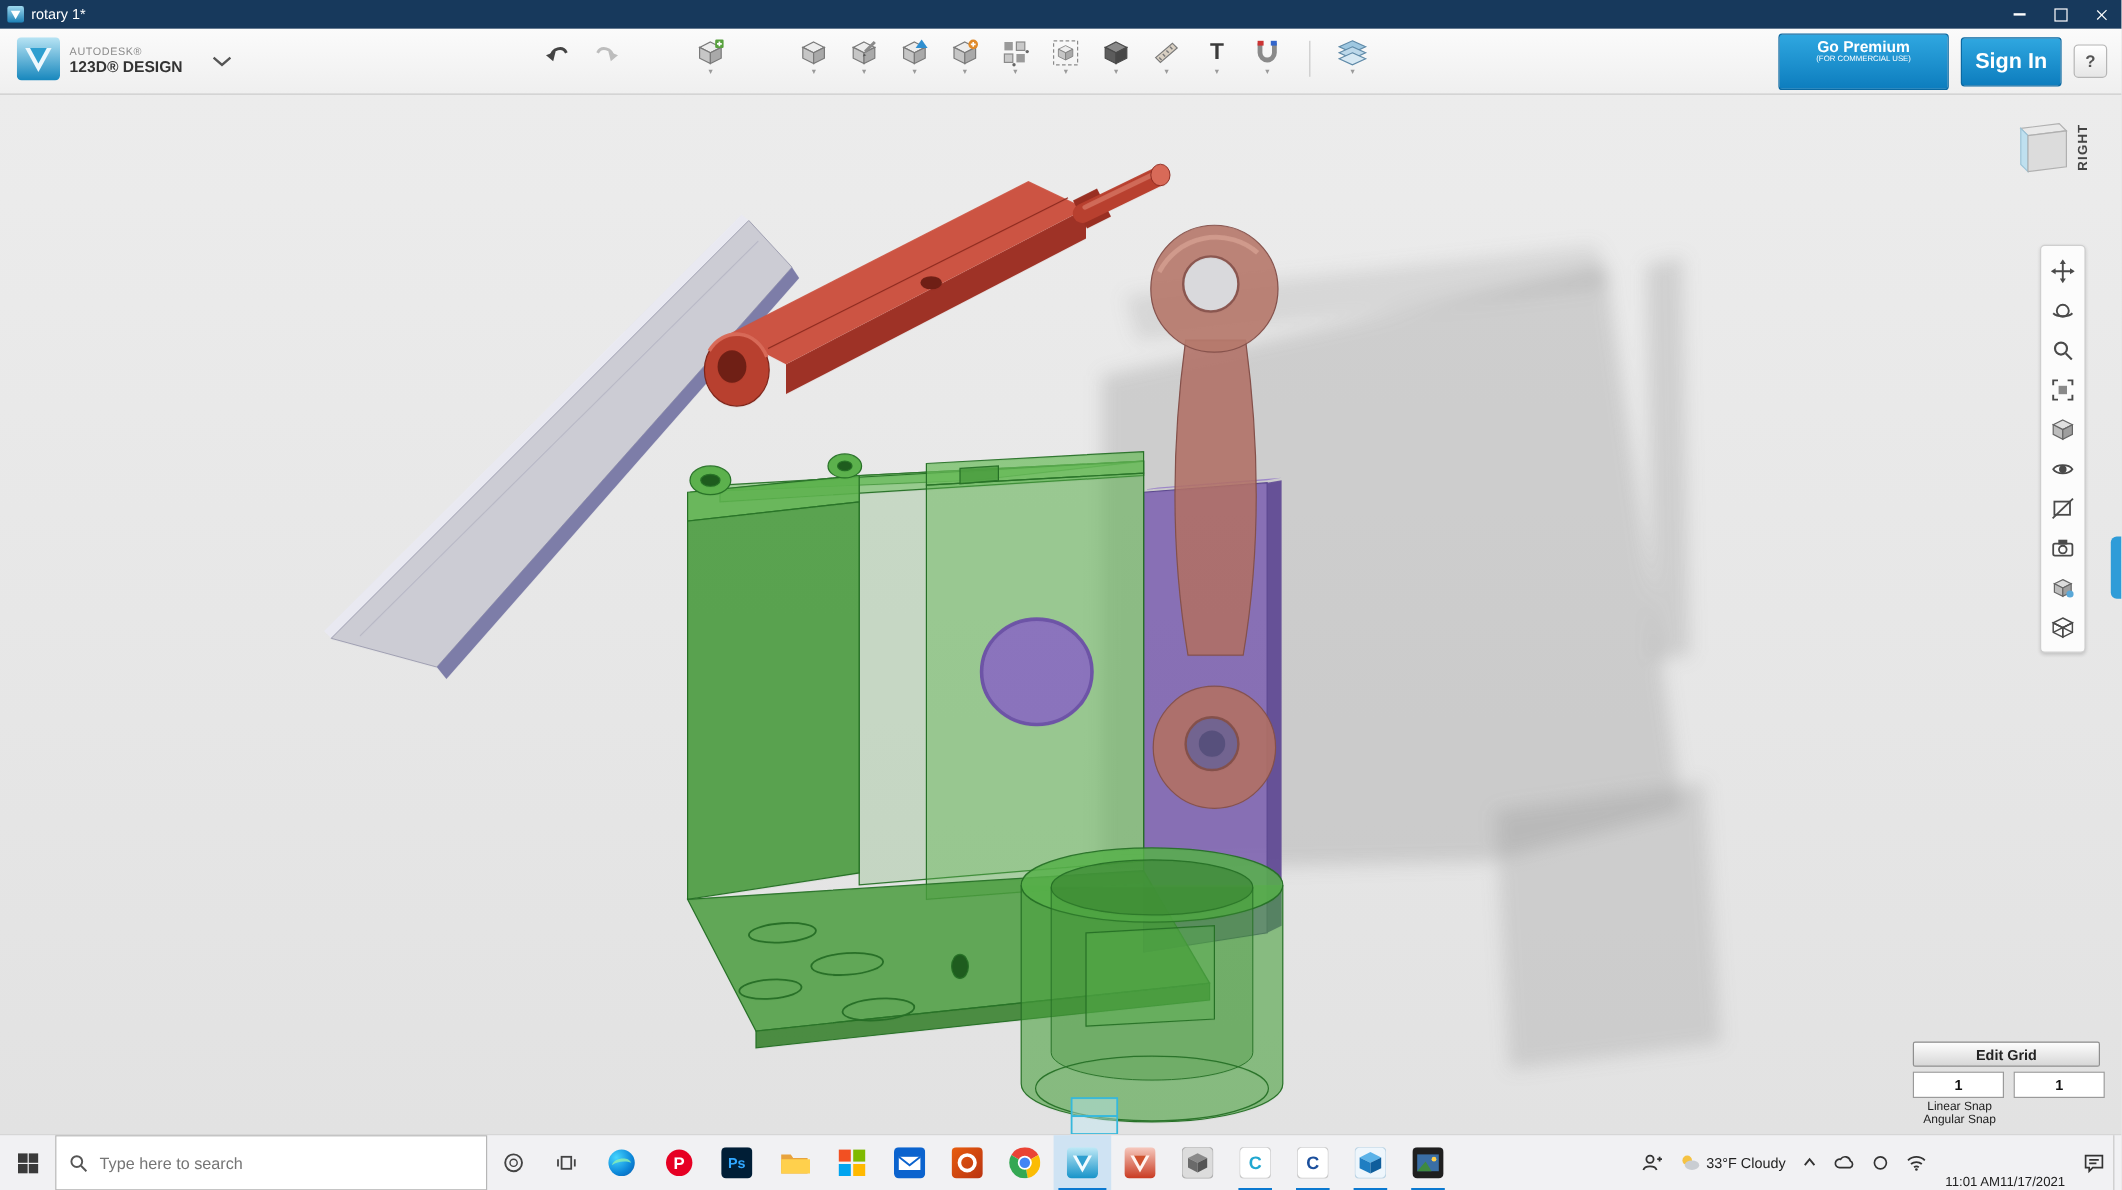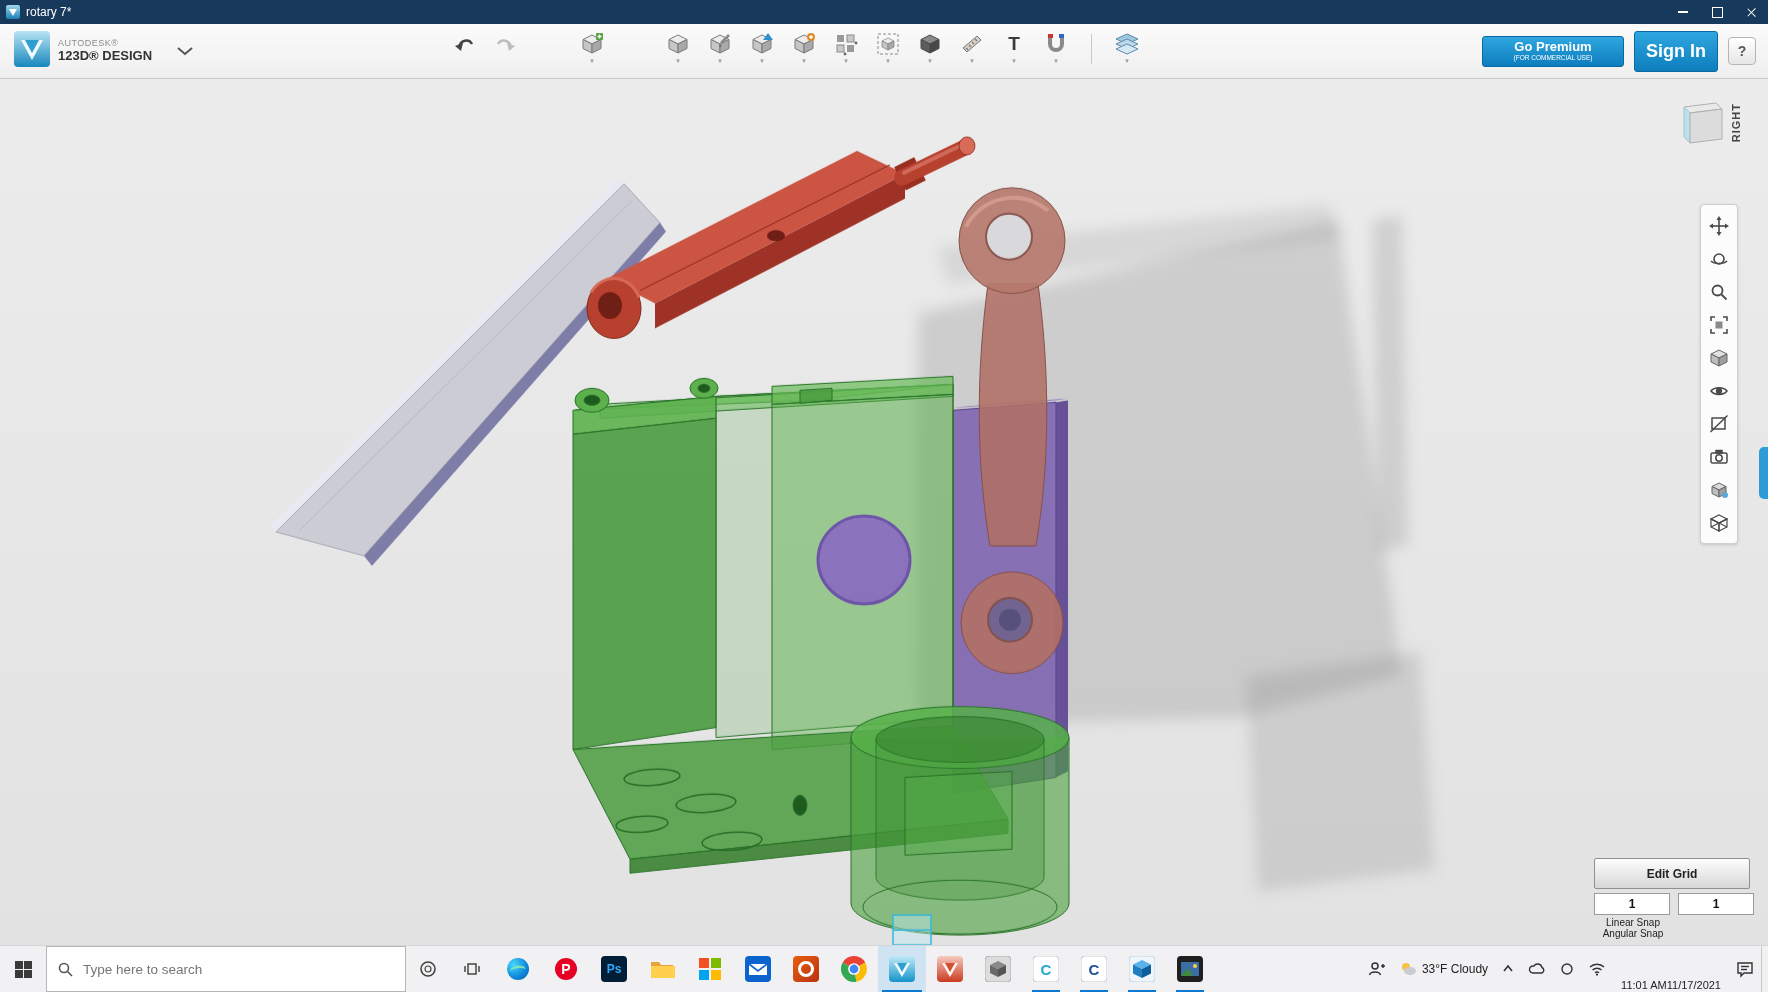--- a/index.html
+++ b/index.html
@@ -27,37 +27,37 @@
   .tools{display:flex;align-items:flex-start;margin-left:255px;}
   .tool{width:30px;height:44px;display:flex;flex-direction:column;align-items:center;justify-content:flex-start;
         padding-top:6px;cursor:pointer;border-radius:3px;}
   .tool .chev{font-size:7px;color:#9a9a9a;line-height:7px;margin-top:1px;}
   .sp56{width:56px;} .sp12{width:12px;} .sp20{width:20px;}
   .vsep{width:1px;height:30px;background:#c9c9c9;margin-top:8px;}
   .ttext{font-size:19px;font-weight:bold;color:#3b3b3b;line-height:24px;height:24px;}
   .account{margin-left:auto;display:flex;align-items:center;gap:10px;padding-right:12px;}
   .btn-blue{background:linear-gradient(#2fa7e0,#0d7dbe);color:#fff;border:1px solid #0a69a2;border-radius:3px;
             text-align:center;cursor:pointer;}
-  .gopremium{width:140px;padding:3px 0 4px 0;}
+  .gopremium{width:140px;padding:3px 0 20px 0;}
   .gopremium .l1{font-size:13px;font-weight:bold;line-height:14px;}
   .gopremium .l2{font-size:6.5px;line-height:8px;}
   .signin{width:82px;font-size:18px;font-weight:bold;padding:9px 0;}
   .helpbtn{width:26px;height:26px;border:1px solid #b5b5b5;border-radius:4px;background:linear-gradient(#fff,#e6e6e6);
            color:#555;font-weight:bold;font-size:14px;display:flex;align-items:center;justify-content:center;cursor:pointer;}
   
   .canvas{position:relative;flex:1 1 auto;background:linear-gradient(#ececec,#e2e2e2);overflow:hidden;}
   .scene{position:absolute;inset:0;width:100%;height:100%;}
   .viewcube{position:absolute;top:18px;right:26px;display:flex;align-items:center;gap:4px;cursor:pointer;}
   .viewcube-label{writing-mode:vertical-rl;transform:rotate(180deg);font-size:11px;font-weight:bold;color:#444;letter-spacing:1px;}
   .side-tools{position:absolute;top:125px;right:30px;width:36px;background:#fcfcfc;border:1px solid #cfcfcf;
               border-radius:4px;box-shadow:0 1px 3px rgba(0,0,0,.15);display:flex;flex-direction:column;align-items:center;padding:4px 0;}
   .stool{width:30px;height:33px;display:flex;align-items:center;justify-content:center;cursor:pointer;border-radius:3px;}
   .edge-tab{position:absolute;right:0;top:368px;width:9px;height:52px;background:#2f9cd8;border-radius:5px 0 0 5px;cursor:pointer;}
   .editgrid{position:absolute;right:18px;bottom:6px;width:156px;}
-  .editgrid-btn{width:100%;height:31px;background:linear-gradient(#fdfdfd,#d7d7d7);border:1px solid #8f8f8f;border-radius:2px;
+  .editgrid-btn{width:100%;height:21px;background:linear-gradient(#fdfdfd,#d7d7d7);border:1px solid #8f8f8f;border-radius:2px;
                 font-family:"Liberation Sans",sans-serif;font-size:12px;font-weight:bold;color:#222;cursor:pointer;}
   .snap-row{display:flex;justify-content:space-between;margin-top:4px;gap:8px;}
   .snap-row input{width:70px;height:18px;border:1px solid #9a9a9a;background:#fff;text-align:center;
                   font-family:"Liberation Sans",sans-serif;font-size:12px;font-weight:bold;color:#111;}
   .snap-labels{display:flex;justify-content:space-between;margin-top:2px;flex-direction:column;}
   .snap-labels span{font-size:10px;color:#222;width:78px;text-align:center;}
   
   .taskbar{height:46px;flex:0 0 46px;background:#f1f1f3;border-top:1px solid #d6d6d6;display:flex;align-items:stretch;}
   .tb-cell{display:flex;align-items:center;justify-content:center;cursor:pointer;position:relative;}
   .start{width:46px;}
@@ -84,21 +84,21 @@
         <defs>
           <linearGradient id="tg" x1="0" y1="0" x2="0" y2="1">
       <stop offset="0" stop-color="#9fd9ef"></stop>
             <stop offset="1" stop-color="#1a7fb5"></stop>
           </linearGradient>
         </defs>
       <rect width="14" height="14" rx="2" fill="url(#tg)"></rect>
         <polygon points="3,4 11,4 7,11" fill="#fff"></polygon>
       </svg>
   </span>
-  <span class="tb-title">rotary 7*</span>
+  <span class="tb-title">rotary 1*</span>
   <div class="wincontrols">
     <div class="wbtn">
         <span class="glyph-min"></span>
       </div>
     <div class="wbtn">
         <span class="glyph-max"></span>
       </div>
     <div class="wbtn">
         <span class="glyph-close"></span>
       </div>

